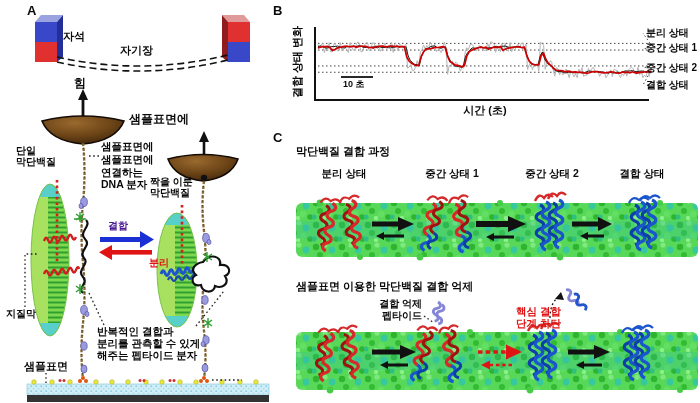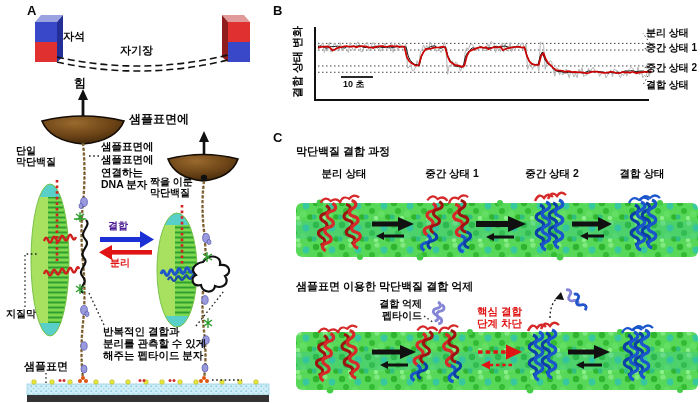--- a/index.html
+++ b/index.html
@@ -9,21 +9,21 @@
   .lbl{position:absolute;font-weight:bold;color:#0a0a0a;white-space:nowrap;line-height:1.1;}
   .panel-letter{font-size:13px;}
   .l12{font-size:12px;}
   .l125{font-size:11px;}
   .l13{font-size:10px;}
   .l105{font-size:10.5px;}
   .l10{font-size:10px;}
   .l9{font-size:9px;}
   .l11{font-size:11px;}
   .blue{color:#4c1d95;}
-  .red{color:#e01414;}
+  .red{color:#e01414;margin-left:39px;}
   .ctr{text-align:center;}
   .rgt{text-align:right;}
   .rot{transform:rotate(-90deg);transform-origin:center center;}
   .ml span{display:block;}
 </style>
 </head>
 <body>
 
 <div class="stage">
 
@@ -413,34 +413,35 @@
     <span>연결하는</span>
     <span>DNA 분자</span>
   </div>
   <div class="lbl l13 ml" style="left:150px;top:176px">
     <span>짝을 이룬</span>
     <span>막단백질</span>
   </div>
   <div class="lbl l13 blue" style="left:108px;top:220px">결합</div>
   <div class="lbl l13 red" style="left:110px;top:257px">분리</div>
   <div class="lbl l13" style="left:6px;top:308px">지질막</div>
-  <div class="lbl l105 ml" style="left:103px;top:326px;line-height:1.12">
+  <div class="lbl l105 ml" style="left:97px;top:326px;line-height:1.12">
     <span>반복적인 결합과</span>
     <span>분리를 관측할 수 있게</span>
     <span>해주는 펩타이드 분자</span>
   </div>
   <div class="lbl l125" style="left:24px;top:360px">샘플표면</div>
 
   <div class="lbl panel-letter" style="left:273px;top:4px">B</div>
   <div class="lbl l11 rot ctr" style="left:252px;top:56px;width:90px">결합 상태 변화</div>
   <div class="lbl l10" style="left:646px;top:27px">분리 상태</div>
   <div class="lbl l10" style="left:646px;top:42px">중간 상태 1</div>
   <div class="lbl l10" style="left:646px;top:62px">중간 상태 2</div>
   <div class="lbl l10" style="left:646px;top:79px">결합 상태</div>
   <div class="lbl l9" style="left:343px;top:80px">10 초</div>
+  <div class="lbl l125 ctr" style="left:430px;top:104px;width:110px">시간 (초)</div>
 
   <div class="lbl panel-letter" style="left:273px;top:131px">C</div>
   <div class="lbl l125" style="left:296px;top:145px">막단백질 결합 과정</div>
   <div class="lbl l105 ctr" style="left:299px;top:168px;width:90px">분리 상태</div>
   <div class="lbl l105 ctr" style="left:407px;top:168px;width:90px">중간 상태 1</div>
   <div class="lbl l105 ctr" style="left:507px;top:168px;width:90px">중간 상태 2</div>
   <div class="lbl l105 ctr" style="left:597px;top:168px;width:90px">결합 상태</div>
   <div class="lbl l125" style="left:296px;top:280px">샘플표면 이용한 막단백질 결합 억제</div>
   <div class="lbl l10 ml rgt" style="left:352px;top:298px;width:70px;line-height:1.15">
     <span>결합 억제</span>

